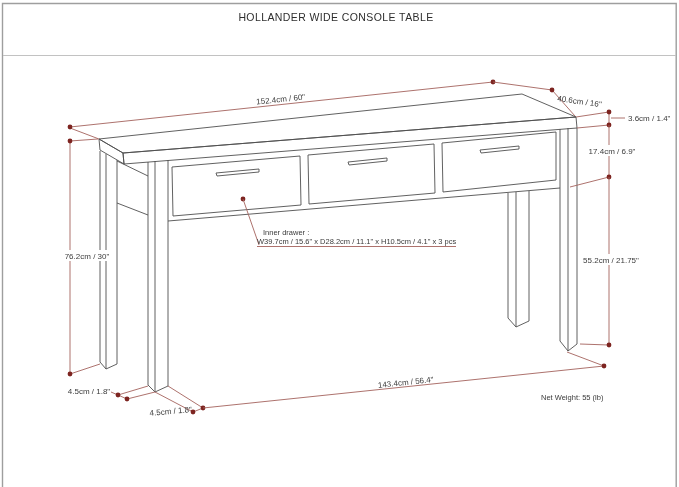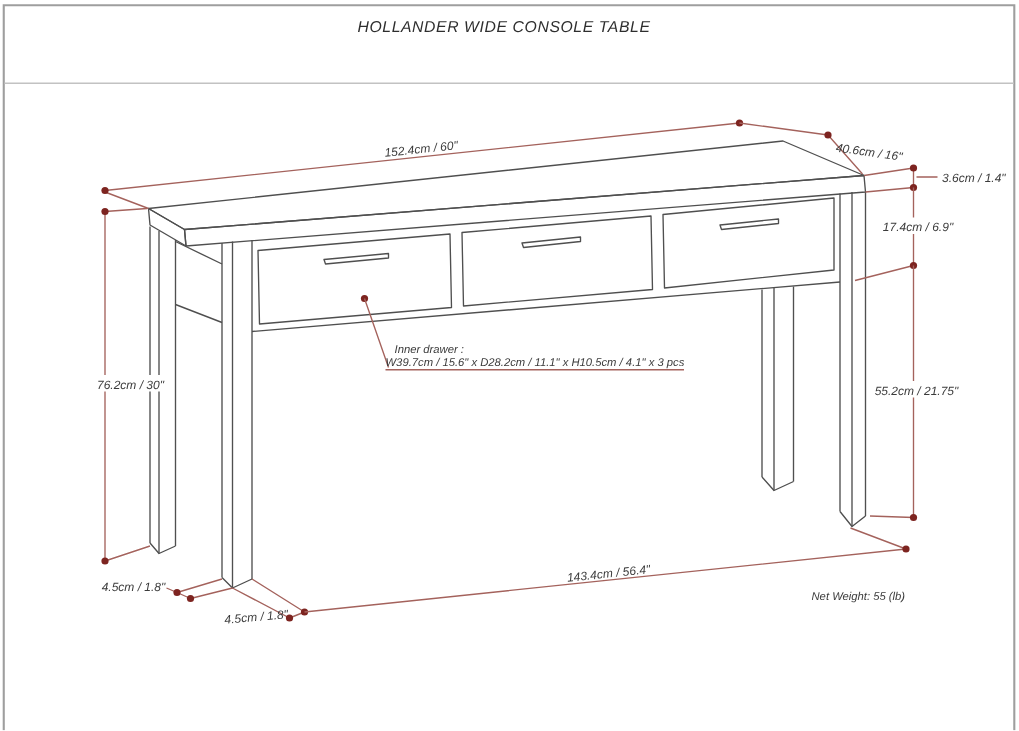--- a/index.html
+++ b/index.html
@@ -2,21 +2,20 @@
 <html><head>
 <meta charset="utf-8">
 <style>
   html,body{margin:0;padding:0;background:#ffffff;}
   .page{
     position:relative;
     width:679px;height:487px;
     background:#ffffff;
     font-family:"Liberation Sans", sans-serif;
     overflow:hidden;
-    font-style:italic;
   }
   svg{display:block;}
   text{fill:#3b3b3b;}
   .t-title{font-size:10.5px;letter-spacing:.4px;fill:#2e2e2e;}
   .t-dim{font-size:8px;}
   .t-small{font-size:7.5px;}
   .grey{stroke:#4f4f4f;stroke-width:.9;fill:none;stroke-linejoin:round;}
   .red{stroke:#a4625c;stroke-width:.9;fill:none;}
   .dot{fill:#7d2420;stroke:none;}
   .wbg{fill:#ffffff;stroke:none;}

